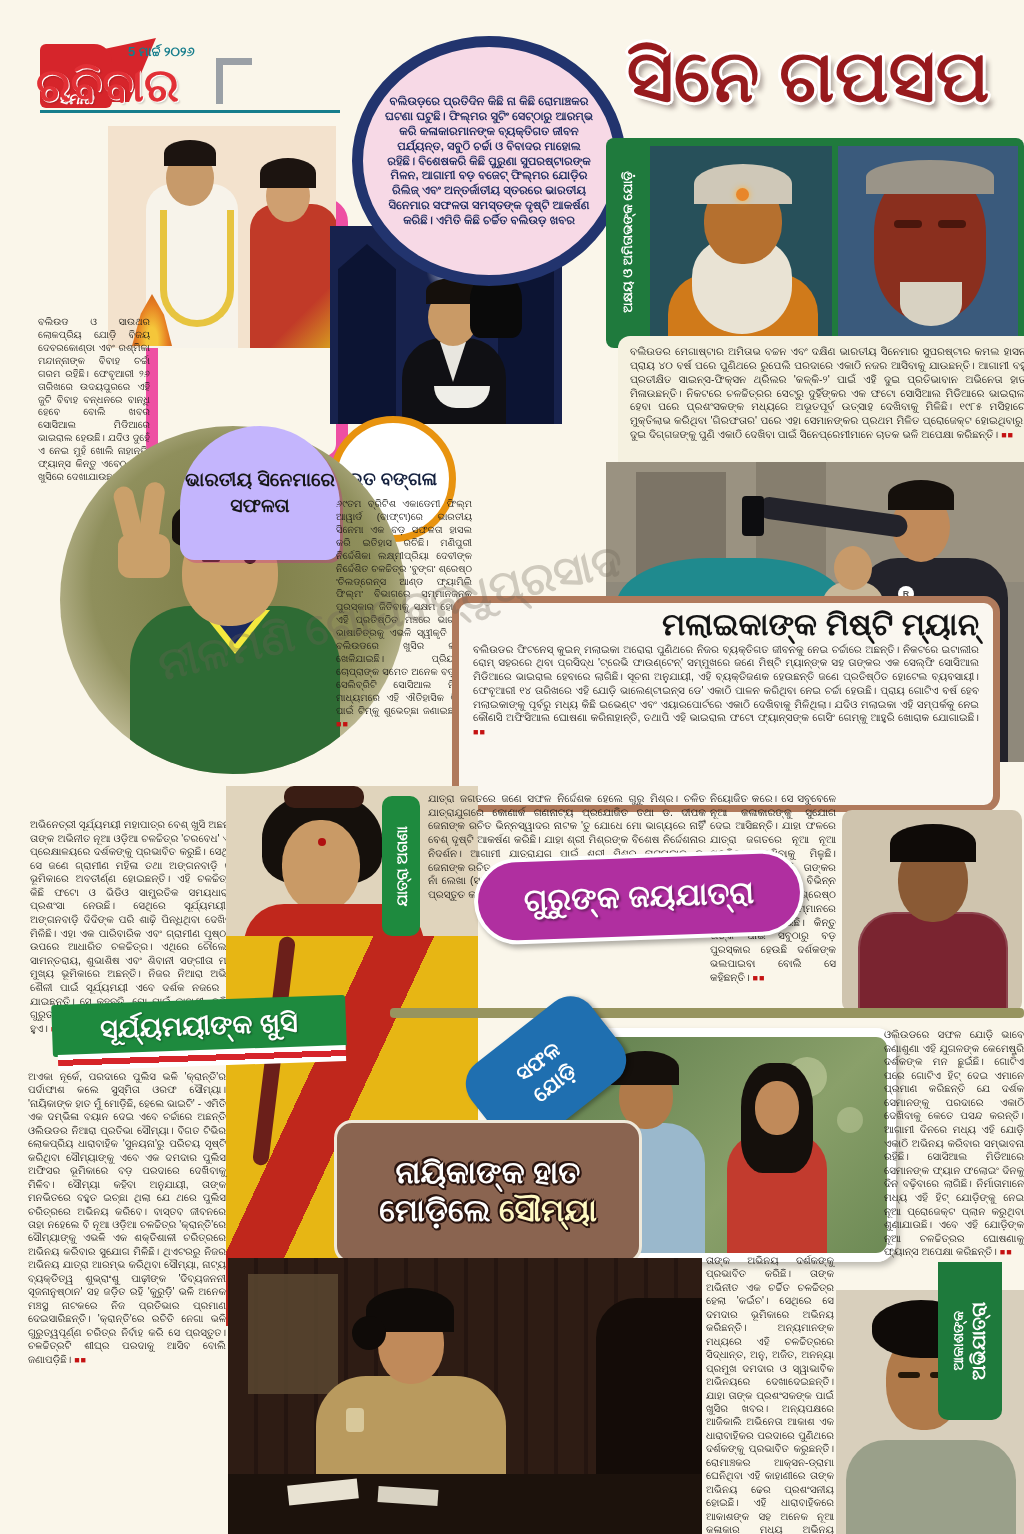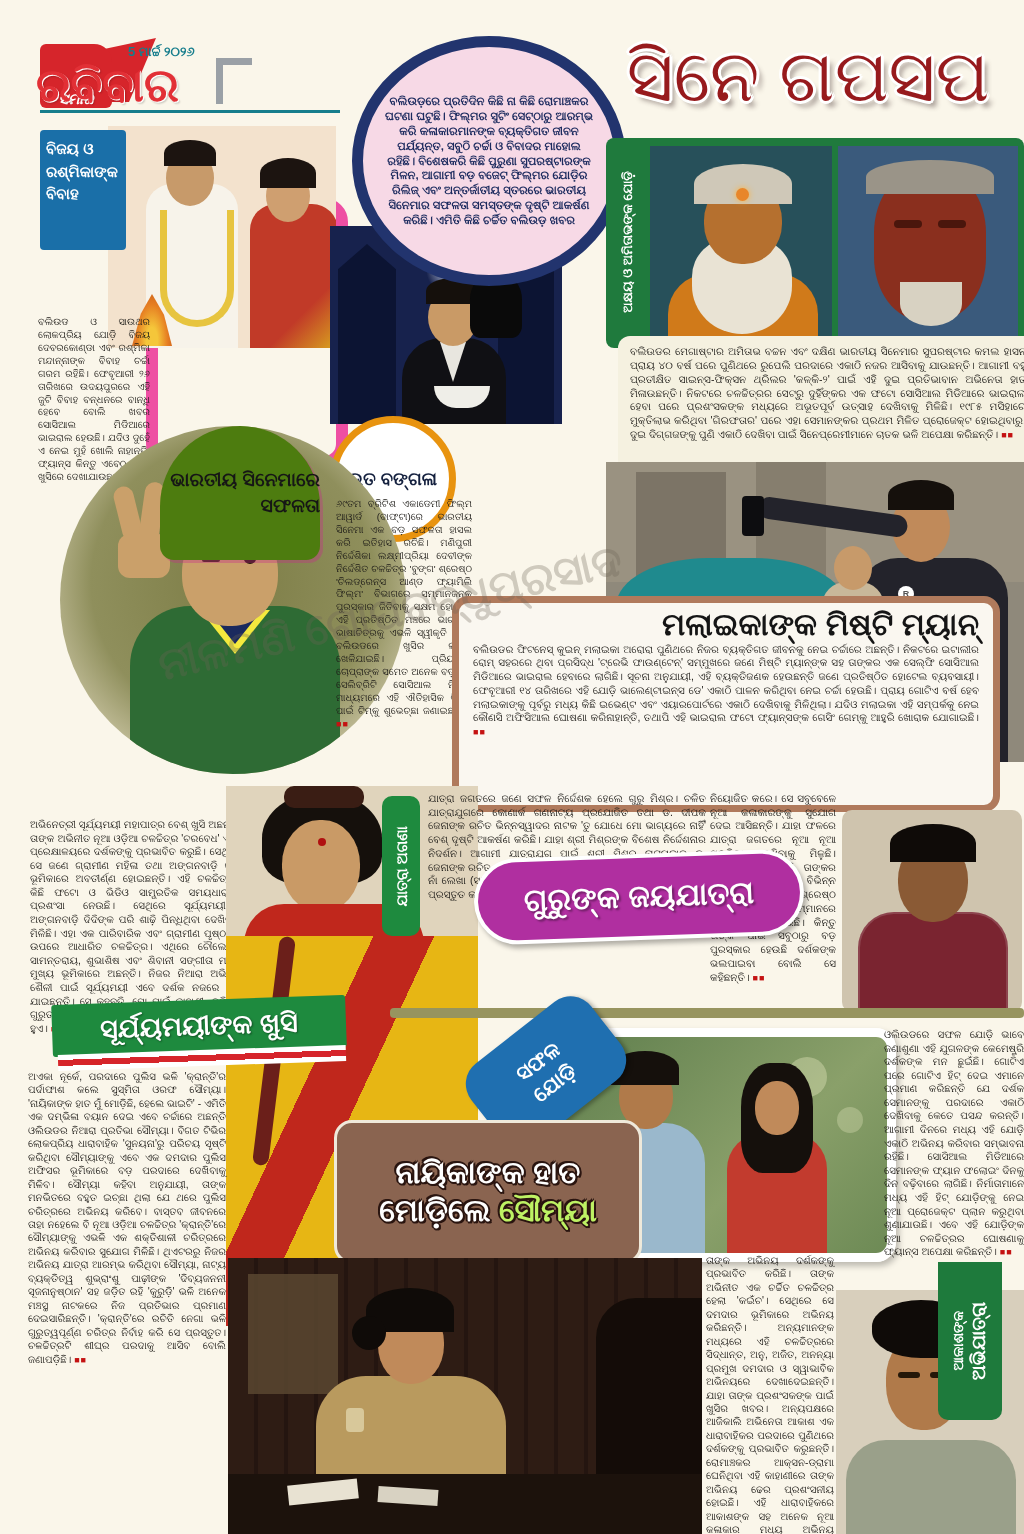--- a/index.html
+++ b/index.html
@@ -15,21 +15,21 @@
   #mast-logo{left:40px;top:44px;width:72px;height:58px;background:#d6252b;border-radius:6px 18px 6px 6px;
              color:#fff;font-weight:bold;font-size:15px;display:flex;align-items:flex-end;justify-content:center;padding-top:6px;font-style:italic;}
   #mast-swoosh{left:96px;top:38px;width:60px;height:64px;background:#d6252b;clip-path:polygon(0 20%,100% 0,55% 100%,0 100%);}
   #mast-title{left:36px;top:58px;width:220px;font-size:46px;font-weight:bold;color:#e23036;
               text-shadow:1px 1px 0 #fff,2px 2px 2px rgba(0,0,0,.2);}
   #mast-date{left:128px;top:44px;font-size:13px;font-weight:bold;color:#167d8c;}
   #corner-top{left:216px;top:58px;width:36px;height:7px;background:#9aa0a6;}
   #corner-side{left:216px;top:58px;width:7px;height:46px;background:#9aa0a6;}
   #mast-rule{left:40px;top:110px;width:300px;height:3px;background:#167d8c;}
 
-  #page-title{left:592px;top:40px;width:432px;font-size:72px;line-height:1.0;font-weight:normal;color:#971a1d;text-align:center;
+  #page-title{left:592px;top:40px;width:432px;font-size:72px;line-height:1.0;font-weight:bold;color:#971a1d;text-align:center;
     text-shadow:-3px 0 #fff,3px 0 #fff,0 -3px #fff,0 3px #fff,-2px -2px #fff,2px 2px #fff,2px -2px #fff,-2px 2px #fff,5px 6px 5px rgba(60,40,40,.45);}
 
   
   #vijay-label{left:40px;top:130px;width:74px;height:104px;background:#1a6fa8;border-radius:4px;color:#fff;
                font-weight:bold;font-size:15px;line-height:1.5;padding:8px 6px;}
   #wedding-frame{left:146px;top:198px;width:178px;height:246px;border:12px solid #ee4fa3;border-radius:24px;}
   #wedding-photo{left:108px;top:126px;width:228px;height:222px;background:#f3e2cd;}
   #vijay-body{left:38px;top:316px;width:112px;height:138px;font-size:9.8px;}
 
   
@@ -59,22 +59,22 @@
   
   #malaika-box{left:452px;top:596px;width:506px;height:192px;background:#faf7f0;border:7px solid #b07a5c;border-radius:16px;padding:4px 14px 6px;}
   #malaika-head{font-size:31px;font-weight:bold;color:#151515;text-align:right;line-height:1.15;}
   #malaika-body{font-size:10.4px;}
 
   
   #boy-photo{left:60px;top:426px;width:346px;height:348px;border-radius:50%;
      background:radial-gradient(circle at 50% 45%, #7d7d46 0%, #8f8f5c 55%, #d9d2b5 85%, #faf6ea 100%);}
   #boong-title{left:88px;top:690px;width:340px;font-size:66px;font-weight:bold;color:#efe6c9;font-family:"Liberation Serif","DejaVu Serif",serif;
      text-shadow:3px 4px 4px rgba(40,40,20,.6);letter-spacing:2px;}
-  #bafta-badge{left:160px;top:426px;width:160px;height:134px;background:#4d7c0f;border-radius:80px 80px 14px 14px;
-     display:flex;align-items:center;justify-content:center;text-align:right;font-weight:bold;font-size:19px;color:#161616;line-height:1.35;
+  #bafta-badge{left:180px;top:426px;width:160px;height:134px;background:#c4b5fd;border-radius:80px 80px 14px 14px;
+     display:flex;align-items:center;justify-content:center;text-align:center;font-weight:bold;font-size:19px;color:#161616;line-height:1.35;
      box-shadow:3px 3px 0 rgba(200,40,140,.35);}
   #bafta-body{left:336px;top:498px;width:136px;height:300px;font-size:9.8px;}
 
   #watermark{left:150px;top:560px;width:720px;transform:rotate(-13deg);font-size:44px;font-weight:bold;
      color:rgba(110,100,85,.30);white-space:nowrap;}
 
   
   #surya-body{left:30px;top:818px;width:212px;height:196px;font-size:10.3px;}
   #sari-photo{left:226px;top:786px;width:252px;height:540px;background:#e0d4bc;}
   #surya-banner{left:52px;top:1000px;width:294px;height:52px;background:#1e8a3e;transform:rotate(-2deg);
@@ -100,21 +100,21 @@
      box-shadow:2px 3px 4px rgba(0,0,0,.3);}
   #couple-photo{left:548px;top:1028px;width:330px;height:216px;border:9px solid #fff;border-radius:20px;
      background:linear-gradient(135deg,#5f7e4d,#8aa06a 60%,#6d8a55);box-shadow:3px 4px 6px rgba(0,0,0,.25);}
   #couple-body{left:884px;top:1028px;width:140px;height:248px;font-size:10.3px;}
 
   
   #soumya-headbox{left:334px;top:1120px;width:302px;height:138px;background:#8a6450;border-radius:18px;border:3px solid #efe9da;
      display:flex;flex-direction:column;align-items:center;justify-content:center;gap:4px;}
   .soumya-line{font-size:31px;font-weight:bold;color:#fff;line-height:1.1;
      text-shadow:-2px 0 #2a1510,2px 0 #2a1510,0 -2px #2a1510,0 2px #2a1510,2px 2px #2a1510,-2px -2px #2a1510;}
-  .soumya-hl{color:#bef264;}
+  .soumya-hl{color:#fef9c3;}
   #soumya-body{left:28px;top:1070px;width:198px;height:462px;font-size:10.2px;}
 
   
   #police-photo{left:228px;top:1258px;width:474px;height:276px;
      background:repeating-linear-gradient(90deg,#2e1c14 0 26px,#241510 26px 30px);}
   #akash-body{left:706px;top:1254px;width:128px;height:280px;font-size:10.2px;}
   #akash-photo{left:836px;top:1290px;width:188px;height:244px;background:#d8cfbc;}
   #akash-strip{left:938px;top:1262px;width:64px;height:158px;background:#1e7a3c;border-radius:0 0 10px 10px;
      display:flex;align-items:center;justify-content:center;gap:2px;}
 </style>
@@ -139,21 +139,20 @@
   <div class="abs photo" id="wedding-photo">
     <div class="shape" style="left:38px;top:58px;width:92px;height:164px;background:#f7f3ea;border-radius:26px 26px 0 0;"></div>
     <div class="shape" style="left:58px;top:24px;width:48px;height:56px;background:#c79a6a;border-radius:50%;"></div>
     <div class="shape" style="left:56px;top:14px;width:52px;height:26px;background:#1c1410;border-radius:50% 50% 0 0;"></div>
     <div class="shape" style="left:52px;top:84px;width:60px;height:110px;border:7px solid #e7c43f;border-top:none;border-radius:0 0 40px 40px;"></div>
     <div class="shape" style="left:142px;top:78px;width:88px;height:144px;background:linear-gradient(135deg,#c13a28 70%,#d9a51f 100%);border-radius:26px 26px 0 0;"></div>
     <div class="shape" style="left:158px;top:44px;width:44px;height:52px;background:#cf9f70;border-radius:50%;"></div>
     <div class="shape" style="left:152px;top:32px;width:56px;height:30px;background:#1c1410;border-radius:50% 50% 0 0;"></div>
     <div class="shape" style="left:24px;top:168px;width:40px;height:52px;background:radial-gradient(ellipse at 50% 90%,#f5c63a 20%,#e67e22 55%,#b34718 100%);clip-path:polygon(50% 0,80% 40%,100% 100%,0 100%,22% 38%);"></div>
   </div>
-  <div class="abs" id="vijay-label">ବିଜୟ ଓ ରଶ୍ମିକାଙ୍କ ବିବାହ</div>
   <div class="abs txt" id="vijay-body"><span>ବଲିଉଡ ଓ ସାଉଥର ଲୋକପ୍ରିୟ ଯୋଡ଼ି ବିଜୟ ଦେବରକୋଣ୍ଡା ଏବଂ ରଶ୍ମିକା ମନ୍ଦାନ୍ନାଙ୍କ ବିବାହ ଚର୍ଚ୍ଚା ଗରମ ରହିଛି। ଫେବୃଆରୀ ୨୬ ତାରିଖରେ ଉଦୟପୁରରେ ଏହି ଜୁଟି ବିବାହ ବନ୍ଧନରେ ବାନ୍ଧି ହେବେ ବୋଲି ଖବର ସୋସିଆଲ ମିଡିଆରେ ଭାଇରାଲ ହେଉଛି। ଯଦିଓ ଦୁହେଁ ଏ ନେଇ ମୁହଁ ଖୋଲି ନାହାନ୍ତି, ଫ୍ୟାନ୍ସ କିନ୍ତୁ ଏବେଠୁ ବେଶ୍ ଖୁସିରେ ଦେଖାଯାଉଛନ୍ତି।</span> <span class="endmark">■■</span></div>
 
   <div class="abs photo" id="akshay-photo">
     <div class="shape" style="left:8px;top:18px;width:58px;height:180px;background:#0c1433;clip-path:polygon(0 14%,50% 0,100% 14%,100% 100%,0 100%);"></div>
     <div class="shape" style="left:168px;top:6px;width:56px;height:192px;background:#0c1433;clip-path:polygon(0 12%,50% 0,100% 12%,100% 100%,0 100%);"></div>
     <div class="shape" style="left:96px;top:20px;width:48px;height:48px;background:radial-gradient(circle,#cfd8ef 0%,rgba(23,34,77,0) 70%);border-radius:50%;"></div>
     <div class="shape" style="left:72px;top:112px;width:104px;height:86px;background:#101014;border-radius:40px 40px 0 0;"></div>
     <div class="shape" style="left:110px;top:116px;width:26px;height:40px;background:#e8e6df;clip-path:polygon(0 0,100% 0,50% 100%);"></div>
     <div class="shape" style="left:98px;top:62px;width:50px;height:58px;background:#c99a66;border-radius:50%;"></div>
     <div class="shape" style="left:96px;top:52px;width:54px;height:26px;background:#15100c;border-radius:50% 50% 0 0;"></div>

